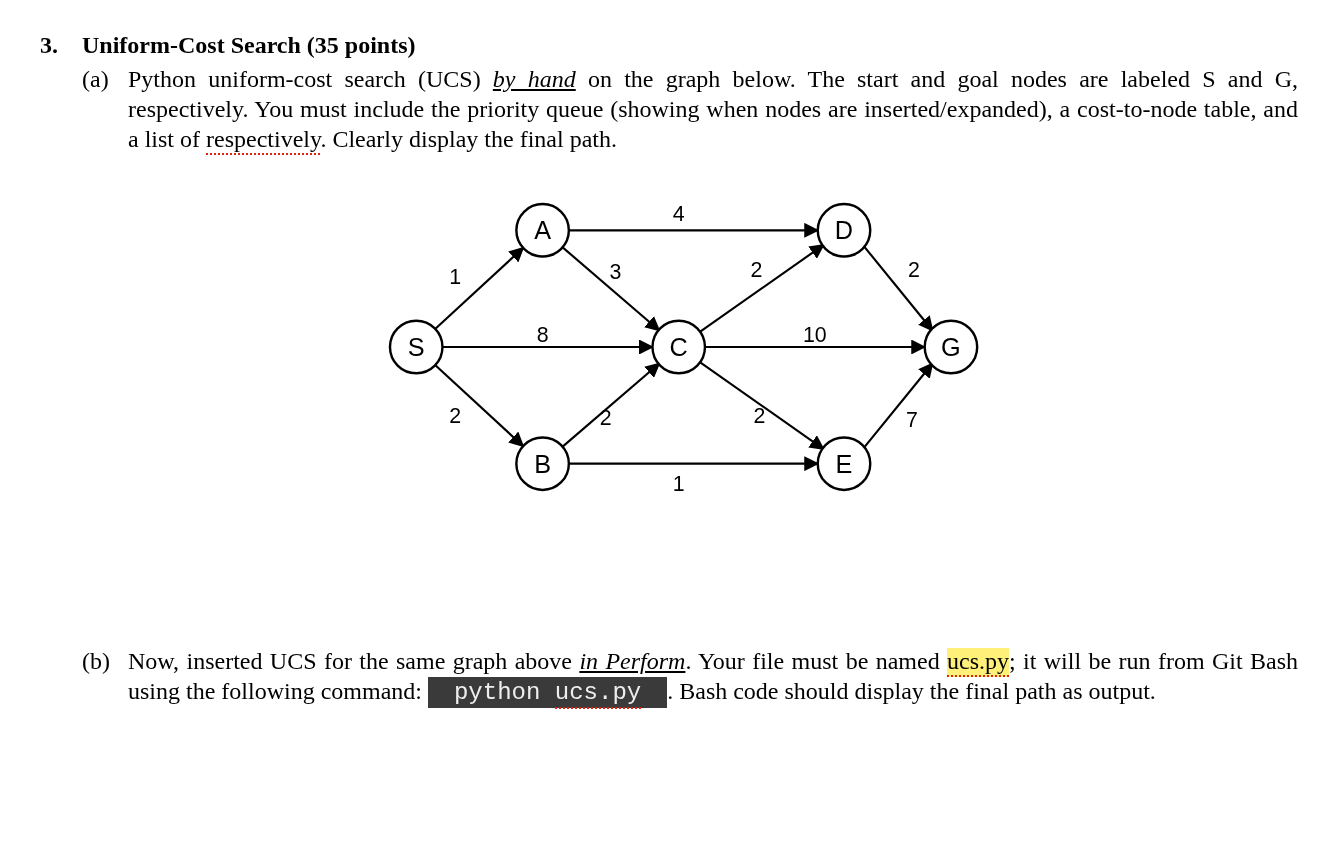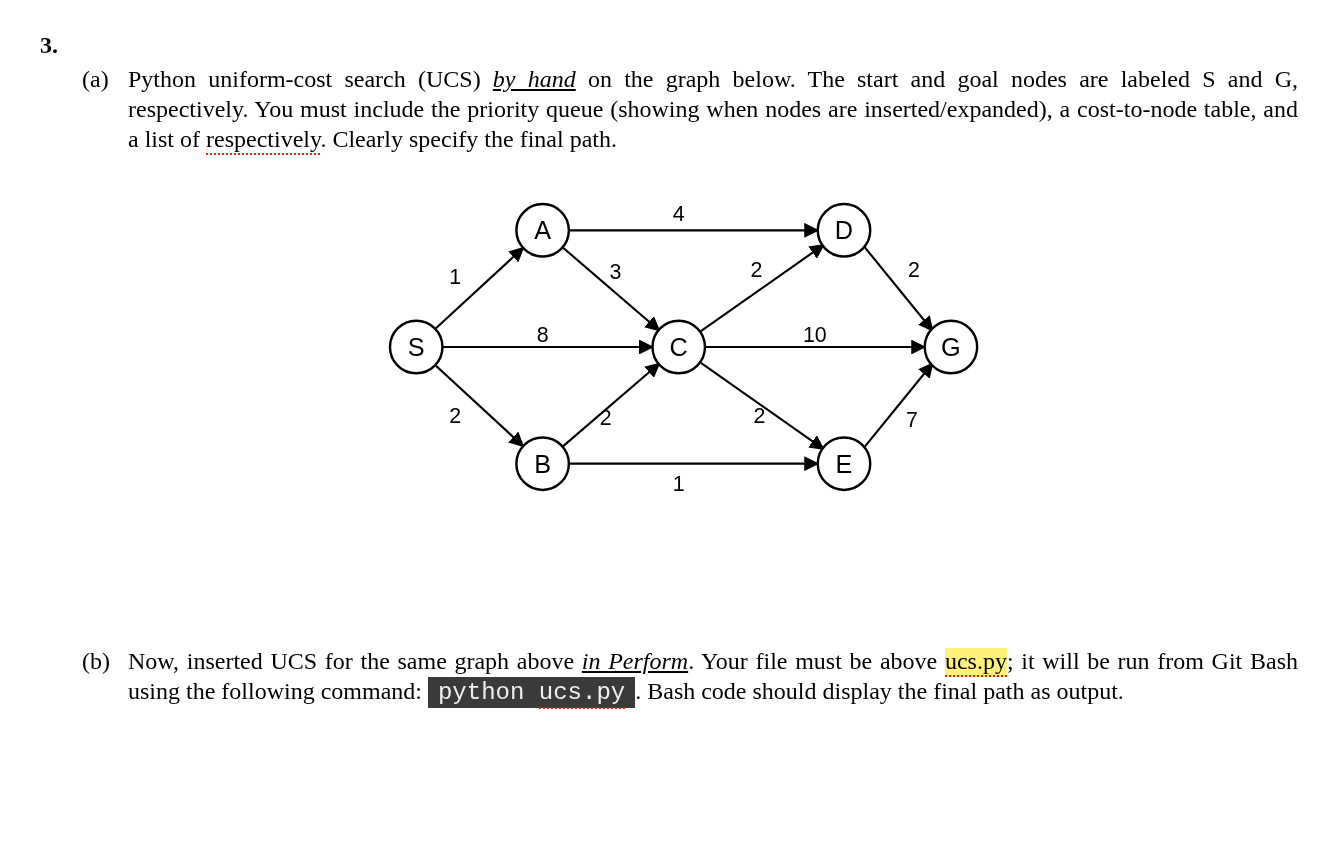--- a/index.html
+++ b/index.html
@@ -51,21 +51,21 @@
     border-bottom: 2px dotted #d21;
     padding-bottom: 1px;
   }
   .hl {
     background: #fff07a;
   }
   .code {
     font-family: "Courier New", Courier, monospace;
     background: #3a3a3a;
     color: #eee;
-    padding: 2px 10px;
+    padding: 2px 26px;
   }
   .graph-wrap {
     width: 100%;
     display: flex;
     justify-content: center;
     margin: 18px 0 40px 0;
   }
   svg.graph {
     width: 640px;
     height: 350px;
@@ -93,27 +93,28 @@
     text-anchor: middle;
   }
 </style>
 </head>
 <body>
 
 <div class="page">
 
   <div class="q-row">
     <div class="q-num">3.</div>
+    <div class="q-title">Uniform-Cost Search (35 points)</div>
   </div>
 
   <div class="sub-row">
     <div class="sub-spacer"></div>
     <div class="sub-label">(a)</div>
     <div class="sub-body">
-      <span>Python uniform-cost search (UCS) </span><span class="u">by hand</span><span> on the graph below. The start and goal nodes are labeled S and G, respectively. You must include the priority queue (showing when nodes are inserted/expanded), a cost-to-node table, and a list of </span><span class="spell">respectively</span><span>. Clearly specify the final path.</span>
+      <span>Python uniform-cost search (UCS) </span><span class="u">by hand</span><span> on the graph below. The start and goal nodes are labeled S and G, respectively. You must include the priority queue (showing when nodes are inserted/expanded), a cost-to-node table, and a list of </span><span class="spell">respectively</span><span>. Clearly display the final path.</span>
     </div>
   </div>
 
   <div class="graph-wrap">
     <svg class="graph" viewBox="0 0 640 360">
       <defs>
         <marker id="arrow" viewBox="0 0 10 10" refX="9" refY="5" markerWidth="7" markerHeight="7" orient="auto-start-reverse">
           <path d="M 0 0 L 10 5 L 0 10 z" fill="#000"></path>
         </marker>
       </defs>
@@ -174,17 +175,17 @@
       <text class="node-lbl" x="610" y="180">G</text>
     </svg>
   </div>
 
   <div style="height:80px"></div>
 
   <div class="sub-row">
     <div class="sub-spacer"></div>
     <div class="sub-label">(b)</div>
     <div class="sub-body">
-      <span>Now, inserted UCS for the same graph above </span><span class="u">in Perform</span><span>. Your file must be above </span><span class="hl spell">ucs.py</span><span>; it will be run from Git Bash using the following command: </span><span class="code"><span>python  </span><span class="spell">ucs.py</span></span><span>. Bash code should display the final path as output.</span>
+      <span>Now, inserted UCS for the same graph above </span><span class="u">in Perform</span><span>. Your file must be named </span><span class="hl spell">ucs.py</span><span>; it will be run from Git Bash using the following command: </span><span class="code"><span>python  </span><span class="spell">ucs.py</span></span><span>. Bash code should display the final path as output.</span>
     </div>
   </div>
 
 </div>
 
 </body></html>

